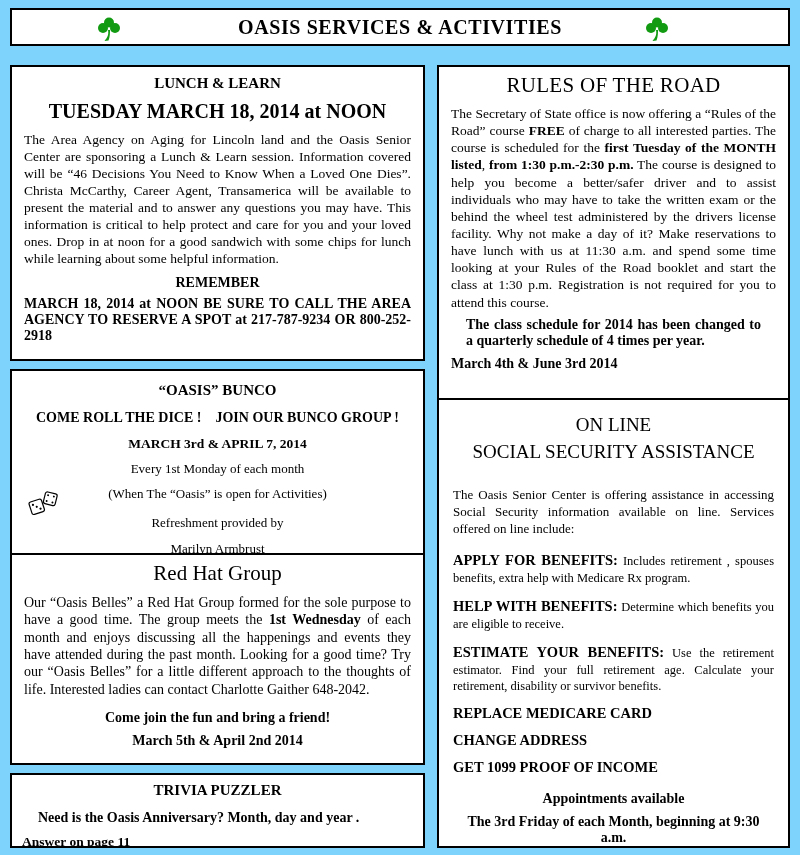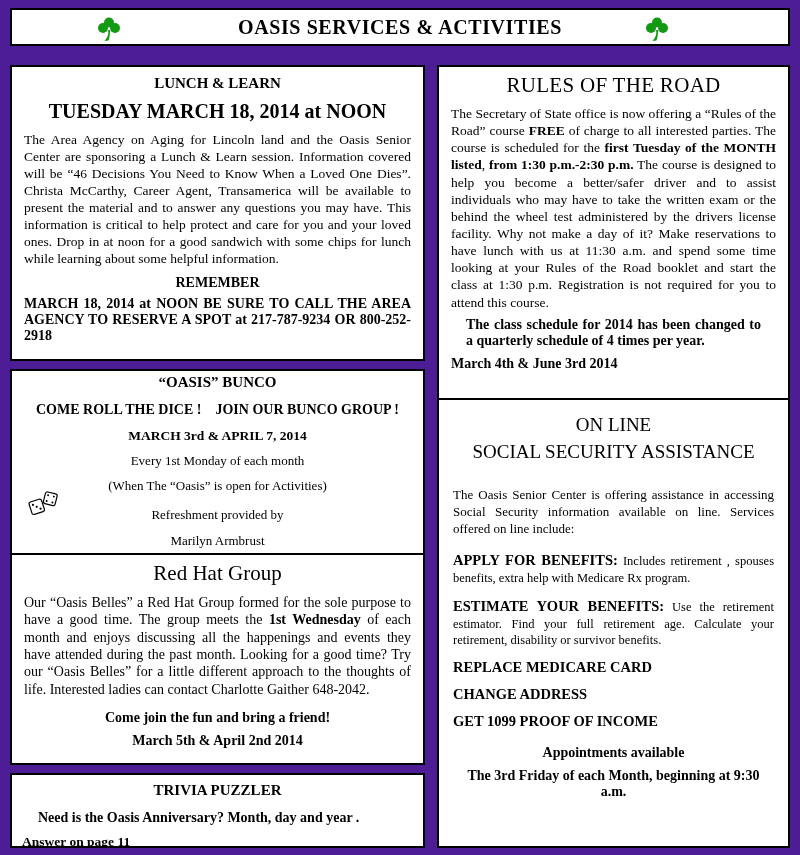--- a/index.html
+++ b/index.html
@@ -1,18 +1,18 @@
 <!DOCTYPE html>
 <html><head>
 <meta charset="utf-8">
 <style>
   * { box-sizing: border-box; }
   html,body { margin:0; padding:0; background:#ffffff; }
   body { font-family:"Liberation Serif", serif; color:#000; }
-  .page { position:relative; width:800px; height:855px; background:#4c1d95; overflow:hidden; }
+  .page { position:relative; width:800px; height:855px; background:#7dd3fc; overflow:hidden; }
   .box { position:absolute; border:2px solid #000; background:#fff; overflow:hidden; }
 
   
   .hdr { left:10px; top:8px; width:780px; height:38px; display:flex; align-items:center; justify-content:center; }
   .hdr h1 { font-size:20px; font-weight:bold; margin:0; letter-spacing:0.6px; }
   .shamrock { position:absolute; top:6px; width:24px; height:26px; }
   .shamrock.l { left:85px; }
   .shamrock.r { left:633px; }
 
   
@@ -21,21 +21,21 @@
 
   
   .lunch { top:65px; height:296px; padding:6px 12px; }
   .lunch h2 { font-size:15px; font-weight:bold; text-align:center; margin:2px 0 8px; }
   .lunch h3 { font-size:20px; font-weight:bold; text-align:center; margin:0 0 8px; }
   .lunch .body { font-size:13.5px; line-height:1.26; text-align:justify; margin:0; }
   .lunch .remember { font-size:14px; font-weight:bold; text-align:center; margin:8px 0 5px; }
   .lunch .note { font-size:14px; font-weight:bold; text-align:justify; margin:0; }
 
   
-  .bunco { top:369px; height:216px; padding:0 10px; }
+  .bunco { top:369px; height:216px; padding:8px 10px; }
   .bunco h2 { font-size:15px; font-weight:bold; text-align:center; margin:3px 0 11px; }
   .bunco .l1 { font-size:14px; font-weight:bold; text-align:center; margin:0 0 10px; white-space:pre-wrap; }
   .bunco .dates { font-size:13.5px; font-weight:bold; text-align:center; margin:0 0 9px; }
   .bunco .l3 { font-size:13px; text-align:center; margin:0 0 9px; }
   .bunco .l4 { font-size:13px; text-align:center; margin:0 0 13px; }
   .bunco .l5 { font-size:13px; text-align:center; margin:0 0 10px; }
   .bunco .l6 { font-size:13px; text-align:center; margin:0; }
   .dice { position:absolute; left:16px; top:118px; }
 
   
@@ -170,20 +170,24 @@
   <section class="box colR ss">
     <h2 class="t1">ON LINE</h2>
     <h2 class="t2">SOCIAL SECURITY ASSISTANCE</h2>
     <p class="intro">The Oasis Senior Center is offering assistance in accessing Social Security information available on line.  Services offered on line include:</p>
 
     <p class="svc">
       <span class="lbl">APPLY FOR BENEFITS:</span>
       <span>Includes retirement , spouses benefits, extra help with Medicare Rx program.</span>
     </p>
     <p class="svc">
+      <span class="lbl">HELP WITH BENEFITS:</span>
+      <span>Determine which benefits you are eligible to receive.</span>
+    </p>
+    <p class="svc">
       <span class="lbl">ESTIMATE YOUR BENEFITS:</span>
       <span>Use the retirement estimator. Find your full retirement age. Calculate your retirement, disability or survivor benefits.</span>
     </p>
 
     <p class="action">REPLACE MEDICARE CARD</p>
     <p class="action">CHANGE ADDRESS</p>
     <p class="action">GET 1099 PROOF OF INCOME</p>
 
     <p class="appt1">Appointments available</p>
     <p class="appt2">The 3rd Friday of each Month, beginning at 9:30 a.m.</p>

